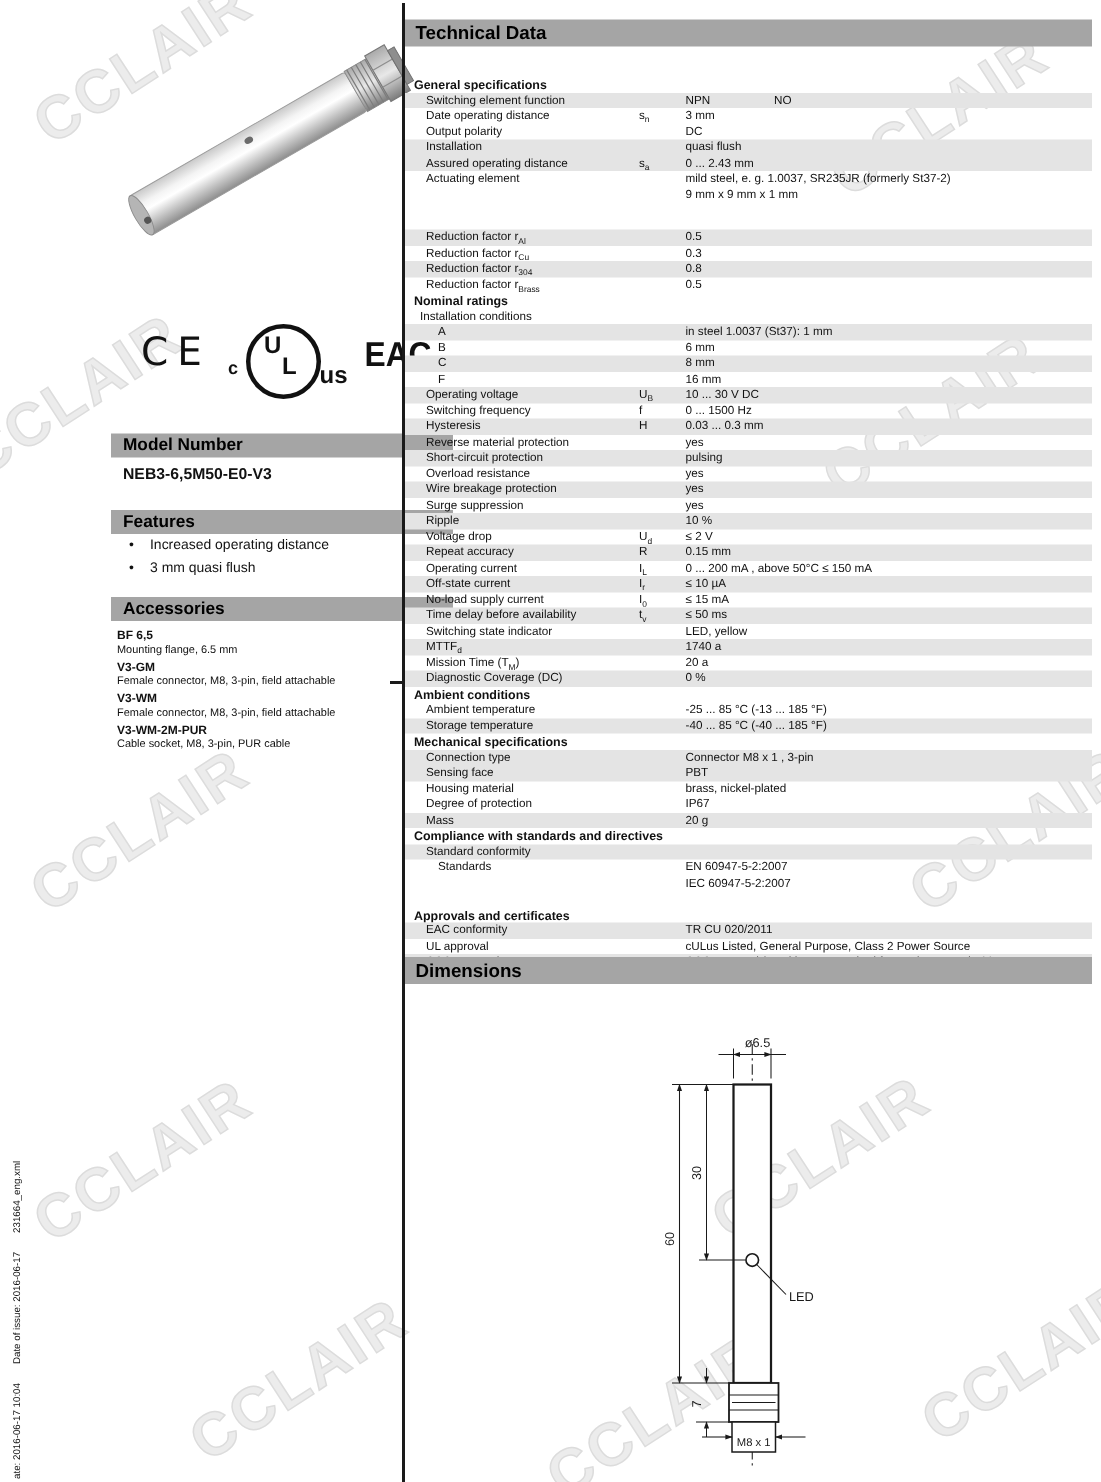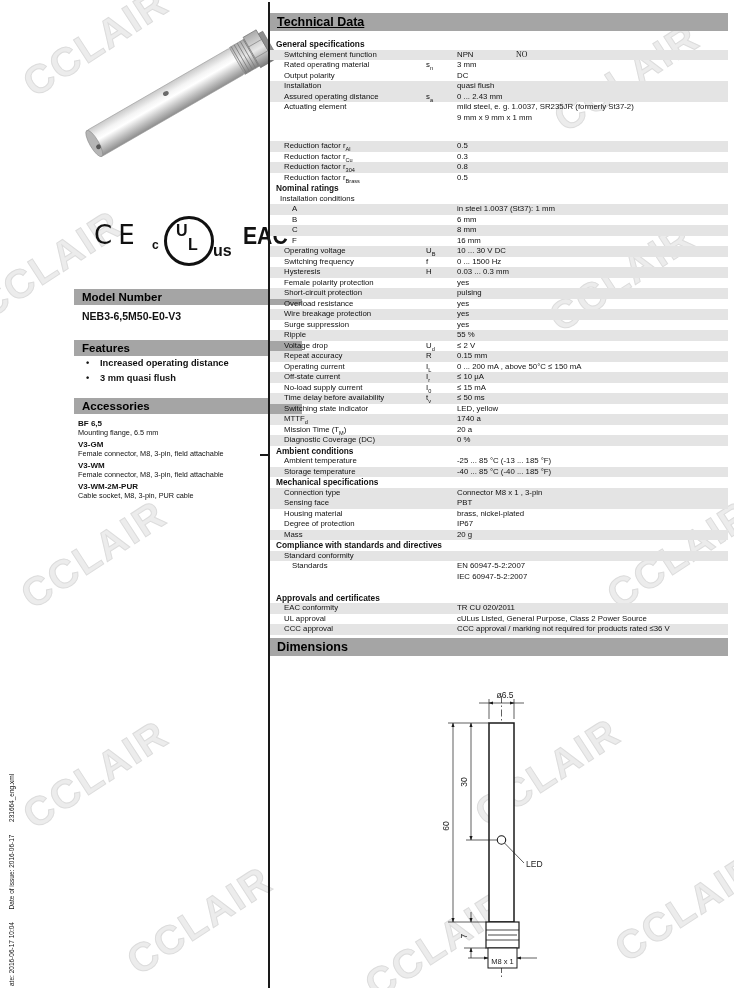--- a/index.html
+++ b/index.html
@@ -10,41 +10,41 @@
       color:#ececec;-webkit-text-stroke:1px #dcdcdc;transform:rotate(-33deg);
       z-index:0;white-space:nowrap;user-select:none;}
   
   #divider{position:absolute;left:268px;top:2px;width:1.6px;height:986px;background:#1a1a1a;z-index:2;}
   #fold-tick{position:absolute;left:260px;top:454px;width:9px;height:1.6px;background:#1a1a1a;z-index:2;}
   
   .banner{background:#a5a5a5;color:#000;font-weight:bold;font-size:12.5px;line-height:18px;height:18px;padding-left:9px;}
   .banner.small{font-size:11.5px;height:16px;line-height:16px;padding-left:8px;}
   
   #right-col{position:absolute;left:268px;top:13px;width:460px;z-index:1;}
-  #tech-banner{margin-bottom:8px;text-decoration:underline;}
+  #tech-banner{margin-bottom:20px;}
   .spec-heading{font-size:8.3px;font-weight:bold;height:10.5px;line-height:10.5px;padding-left:8px;}
   .spec-gap{height:10.5px;}
   .spec-row{position:relative;height:10.5px;line-height:10.5px;font-size:7.8px;padding-left:16px;white-space:nowrap;}
   .spec-row.ind1{padding-left:24px;}
   .spec-row.hdr2{padding-left:12px;}
   .spec-row.shade{background:#e4e4e4;}
   .spec-row .sym{position:absolute;left:158px;top:0;}
   .spec-row .val{position:absolute;left:189px;top:0;}
-  .spec-row .val2{position:absolute;left:248px;top:0;font-family:Liberation Serif, serif;}
+  .spec-row .val2{position:absolute;left:248px;top:0;}
   .spec-row .vline{height:10.5px;line-height:10.5px;}
   sub{font-size:5.6px;line-height:0;}
   
   #dim-banner{position:absolute;left:268px;top:638px;width:451px;z-index:1;}
   #dim-svg{position:absolute;left:430px;top:686px;z-index:1;}
   
   #left-col{position:absolute;left:0;top:0;width:268px;height:988px;z-index:1;margin-left:36px;}
   #product-photo{position:absolute;left:40px;top:12px;}
   .lbanner{position:absolute;left:38px;width:220px;}
   #model-value{position:absolute;left:46px;top:310px;font-size:10.5px;font-weight:bold;}
-  .feature-item{position:absolute;left:50px;font-size:9.3px;font-weight:bold;white-space:nowrap;}
+  .feature-item{position:absolute;left:50px;font-size:9.3px;font-weight:normal;white-space:nowrap;}
   .feature-item .dot{display:inline-block;width:14px;}
   .acc-name{position:absolute;left:42px;font-size:8px;font-weight:bold;white-space:nowrap;text-align:right;}
   .acc-desc{position:absolute;left:42px;font-size:7.3px;white-space:nowrap;}
   
   #ce-mark{position:absolute;left:58px;top:220px;font-size:26px;letter-spacing:6px;font-family:"DejaVu Sans",sans-serif;}
   #ul-mark{position:absolute;left:128px;top:216px;width:44px;height:44px;border:3.5px solid #111;border-radius:50%;}
   #ul-mark .u{position:absolute;left:9px;top:3px;font-size:16px;font-weight:bold;}
   #ul-mark .l{position:absolute;left:21px;top:17px;font-size:16px;font-weight:bold;}
   #ul-c{position:absolute;left:116px;top:238px;font-size:12px;font-weight:bold;}
   #ul-us{position:absolute;left:177px;top:242px;font-size:16px;font-weight:bold;}
@@ -131,47 +131,47 @@
     <div class="acc-desc" style="top:470px;">Female connector, M8, 3-pin, field attachable</div>
     <div class="acc-name" style="top:482px;">V3-WM-2M-PUR</div>
     <div class="acc-desc" style="top:491px;">Cable socket, M8, 3-pin, PUR cable</div>
   </div>
 
   <div id="right-col">
     <div id="tech-banner" class="banner">Technical Data</div>
     <div id="spec-table">
         <div class="spec-heading">General specifications</div>
         <div class="spec-row shade"><span class="lab">Switching element function</span><span class="val">NPN</span><span class="val2">NO</span></div>
-        <div class="spec-row"><span class="lab">Rated operating material</span><span class="sym">s<sub>n</sub></span><span class="val">3 mm</span></div>
+        <div class="spec-row"><span class="lab">Date operating distance</span><span class="sym">s<sub>n</sub></span><span class="val">3 mm</span></div>
         <div class="spec-row"><span class="lab">Output polarity</span><span class="val">DC</span></div>
         <div class="spec-row shade"><span class="lab">Installation</span><span class="val">quasi flush</span></div>
         <div class="spec-row shade"><span class="lab">Assured operating distance</span><span class="sym">s<sub>a</sub></span><span class="val">0 ... 2.43 mm</span></div>
         <div class="spec-row" style="height: 39px;"><span class="lab">Actuating element</span><span class="val">
             <div class="vline">mild steel, e. g. 1.0037, SR235JR (formerly St37-2)</div>
             <div class="vline">9 mm x 9 mm x 1 mm</div>
           </span></div>
         <div class="spec-row shade"><span class="lab">Reduction factor r<sub>Al</sub></span><span class="val">0.5</span></div>
         <div class="spec-row"><span class="lab">Reduction factor r<sub>Cu</sub></span><span class="val">0.3</span></div>
         <div class="spec-row shade"><span class="lab">Reduction factor r<sub>304</sub></span><span class="val">0.8</span></div>
         <div class="spec-row"><span class="lab">Reduction factor r<sub>Brass</sub></span><span class="val">0.5</span></div>
         <div class="spec-heading">Nominal ratings</div>
         <div class="spec-row hdr2"><span class="lab">Installation conditions</span><span class="val"></span></div>
         <div class="spec-row shade ind1"><span class="lab">A</span><span class="val">in steel 1.0037 (St37): 1 mm</span></div>
         <div class="spec-row ind1"><span class="lab">B</span><span class="val">6 mm</span></div>
         <div class="spec-row shade ind1"><span class="lab">C</span><span class="val">8 mm</span></div>
         <div class="spec-row ind1"><span class="lab">F</span><span class="val">16 mm</span></div>
         <div class="spec-row shade"><span class="lab">Operating voltage</span><span class="sym">U<sub>B</sub></span><span class="val">10 ... 30 V DC</span></div>
         <div class="spec-row"><span class="lab">Switching frequency</span><span class="sym">f</span><span class="val">0 ... 1500 Hz</span></div>
         <div class="spec-row shade"><span class="lab">Hysteresis</span><span class="sym">H</span><span class="val">0.03 ... 0.3 mm</span></div>
-        <div class="spec-row"><span class="lab">Female polarity protection</span><span class="val">yes</span></div>
+        <div class="spec-row"><span class="lab">Reverse material protection</span><span class="val">yes</span></div>
         <div class="spec-row shade"><span class="lab">Short-circuit protection</span><span class="val">pulsing</span></div>
         <div class="spec-row"><span class="lab">Overload resistance</span><span class="val">yes</span></div>
         <div class="spec-row shade"><span class="lab">Wire breakage protection</span><span class="val">yes</span></div>
         <div class="spec-row"><span class="lab">Surge suppression</span><span class="val">yes</span></div>
-        <div class="spec-row shade"><span class="lab">Ripple</span><span class="val">55 %</span></div>
+        <div class="spec-row shade"><span class="lab">Ripple</span><span class="val">10 %</span></div>
         <div class="spec-row"><span class="lab">Voltage drop</span><span class="sym">U<sub>d</sub></span><span class="val">≤ 2 V</span></div>
         <div class="spec-row shade"><span class="lab">Repeat accuracy</span><span class="sym">R</span><span class="val">0.15 mm</span></div>
         <div class="spec-row"><span class="lab">Operating current</span><span class="sym">I<sub>L</sub></span><span class="val">0 ... 200 mA , above 50°C ≤ 150 mA</span></div>
         <div class="spec-row shade"><span class="lab">Off-state current</span><span class="sym">I<sub>r</sub></span><span class="val">≤ 10 µA</span></div>
         <div class="spec-row"><span class="lab">No-load supply current</span><span class="sym">I<sub>0</sub></span><span class="val">≤ 15 mA</span></div>
         <div class="spec-row shade"><span class="lab">Time delay before availability</span><span class="sym">t<sub>v</sub></span><span class="val">≤ 50 ms</span></div>
         <div class="spec-row"><span class="lab">Switching state indicator</span><span class="val">LED, yellow</span></div>
         <div class="spec-row shade"><span class="lab">MTTF<sub>d</sub></span><span class="val">1740 a</span></div>
         <div class="spec-row"><span class="lab">Mission Time (T<sub>M</sub>)</span><span class="val">20 a</span></div>
         <div class="spec-row shade"><span class="lab">Diagnostic Coverage (DC)</span><span class="val">0 %</span></div>

